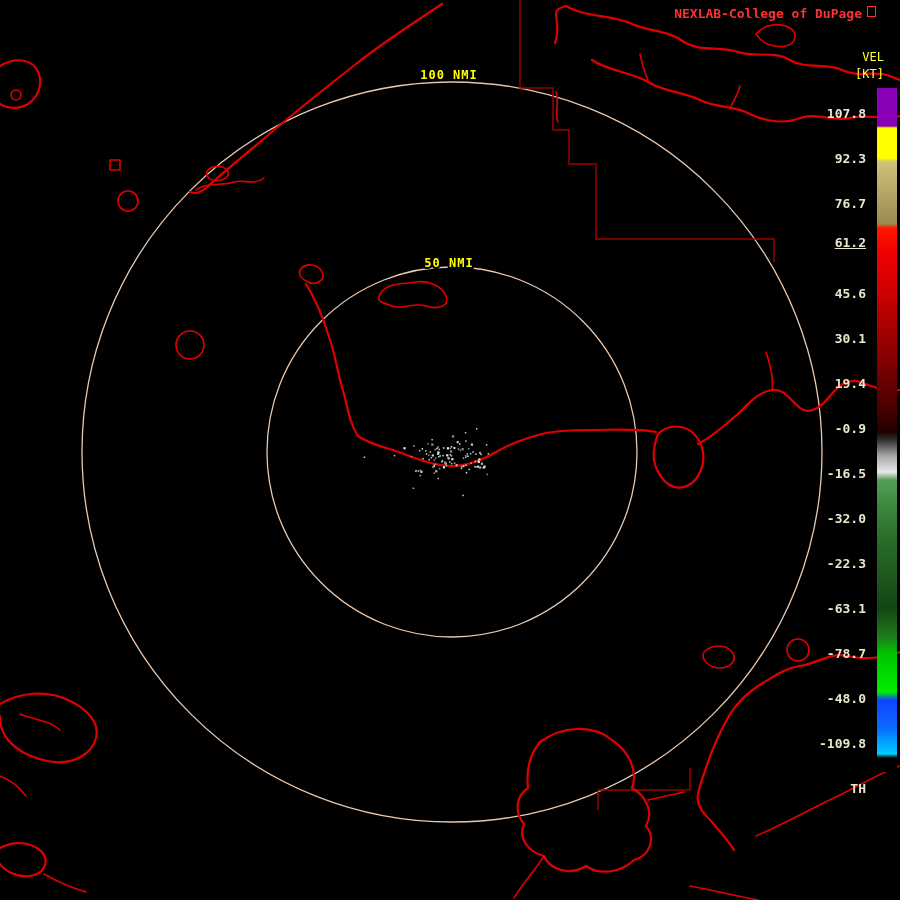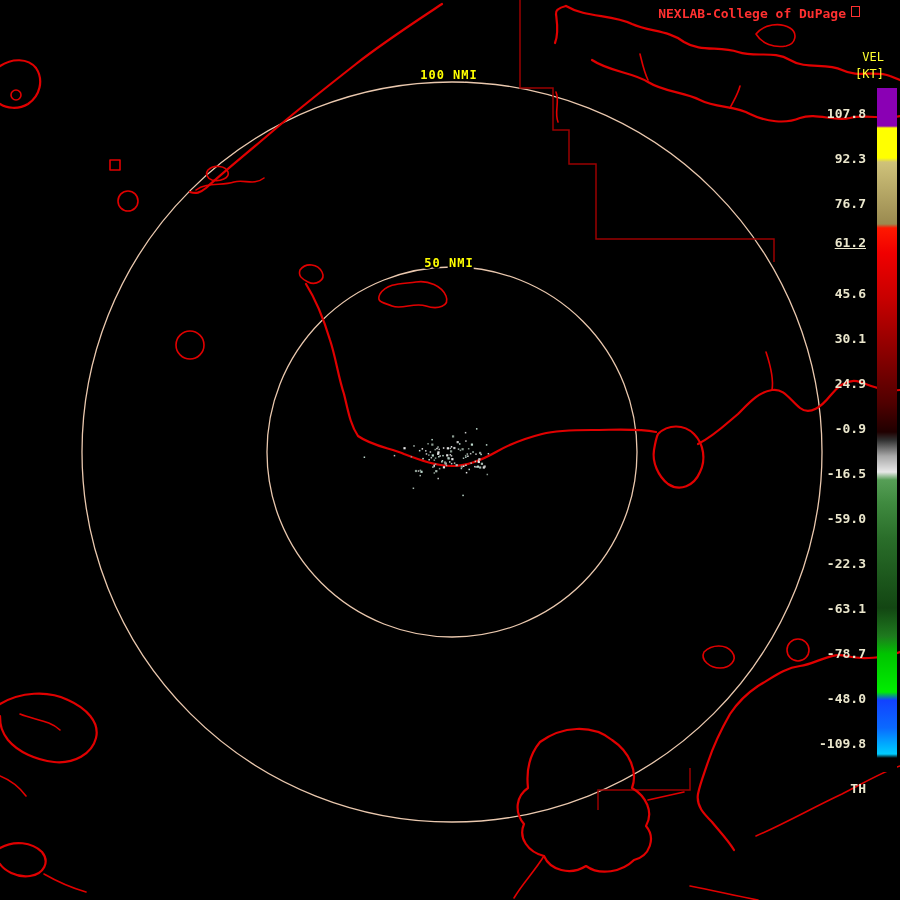--- a/index.html
+++ b/index.html
@@ -11,21 +11,21 @@
   .coast{fill:none;stroke:var(--c-map);stroke-width:2.2;stroke-linecap:round;stroke-linejoin:round;}
   .coast-thin{fill:none;stroke:var(--c-map);stroke-width:1.6;stroke-linecap:round;stroke-linejoin:round;}
   .boundary{fill:none;stroke:var(--c-boundary);stroke-width:1.5;stroke-linejoin:miter;}
   .ring{fill:none;stroke:var(--c-ring);stroke-width:1.3;}
   .ring-label{
     fill:var(--c-ringlabel);stroke:#000;stroke-width:4px;paint-order:stroke;
     font-family:"DejaVu Sans Mono",monospace;font-size:12px;font-weight:bold;letter-spacing:1px;
     text-anchor:middle;
   }
   #site-header{
-    position:absolute;top:6px;right:40px;color:var(--c-title);
+    position:absolute;top:6px;right:24px;color:var(--c-title);
     font-size:13px;font-weight:bold;white-space:nowrap;
   }
   #title-mark{display:inline-block;width:7px;height:9px;border:1px solid var(--c-title);
     margin-left:5px;vertical-align:1px;}
   #vel-label,#kt-label{
     position:absolute;right:16px;color:var(--c-units);font-size:12px;font-weight:normal;text-align:right;
   }
   #vel-label{top:50px;}
   #kt-label{top:67px;}
   #colorbar{
@@ -228,24 +228,24 @@
 
   <div id="colorbar" style="background: linear-gradient(rgb(138, 0, 180) 0px, rgb(138, 0, 180) 38px, rgb(255, 255, 0) 40px, rgb(255, 255, 0) 70px, rgb(207, 194, 122) 74px, rgb(154, 138, 80) 136px, rgb(255, 24, 0) 140px, rgb(240, 0, 0) 165px, rgb(200, 0, 0) 210px, rgb(138, 0, 0) 265px, rgb(80, 0, 0) 315px, rgb(32, 0, 0) 344px, rgb(48, 48, 48) 352px, rgb(168, 168, 168) 368px, rgb(232, 232, 232) 384px, rgb(86, 158, 86) 392px, rgb(63, 138, 63) 415px, rgb(42, 110, 42) 450px, rgb(28, 87, 28) 490px, rgb(19, 70, 19) 520px, rgb(30, 122, 30) 548px, rgb(0, 196, 0) 566px, rgb(0, 238, 0) 604px, rgb(18, 66, 255) 612px, rgb(10, 106, 255) 640px, rgb(0, 170, 255) 656px, rgb(0, 204, 255) 666px, rgb(0, 0, 0) 670px, rgb(0, 0, 0) 684px);"></div>
 
   <div id="ticks">
     <div class="tick" style="top: 106px;">107.8</div>
     <div class="tick" style="top: 151px;">92.3</div>
     <div class="tick" style="top: 196px;">76.7</div>
     <div class="tick" style="top: 235px; text-decoration: underline;">61.2</div>
     <div class="tick" style="top: 286px;">45.6</div>
     <div class="tick" style="top: 331px;">30.1</div>
-    <div class="tick" style="top: 376px;">24.9</div>
+    <div class="tick" style="top: 376px;">19.4</div>
     <div class="tick" style="top: 421px;">-0.9</div>
     <div class="tick" style="top: 466px;">-16.5</div>
-    <div class="tick" style="top: 511px;">-59.0</div>
+    <div class="tick" style="top: 511px;">-32.0</div>
     <div class="tick" style="top: 556px;">-22.3</div>
     <div class="tick" style="top: 601px;">-63.1</div>
     <div class="tick" style="top: 646px;">-78.7</div>
     <div class="tick" style="top: 691px;">-48.0</div>
     <div class="tick" style="top: 736px;">-109.8</div>
     <div class="tick" style="top: 781px;">TH</div>
   </div>
 
 </div>
 

